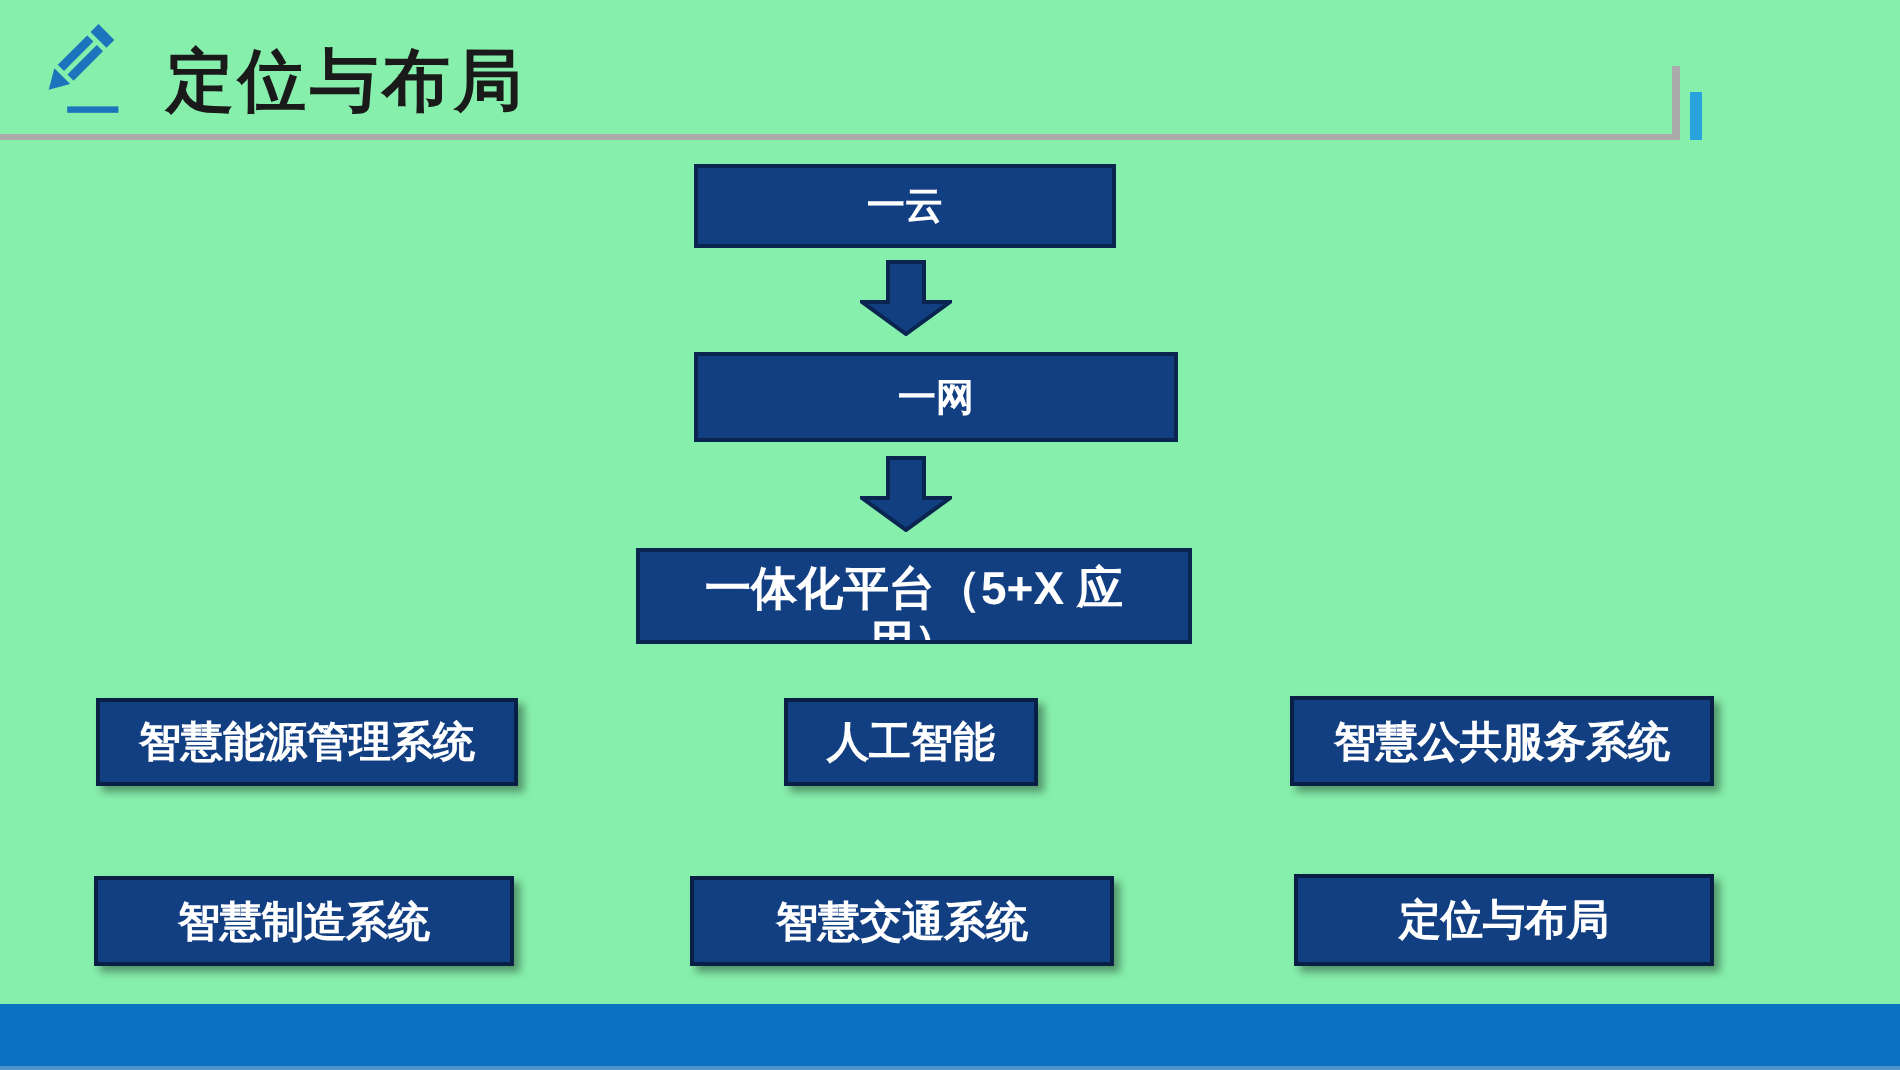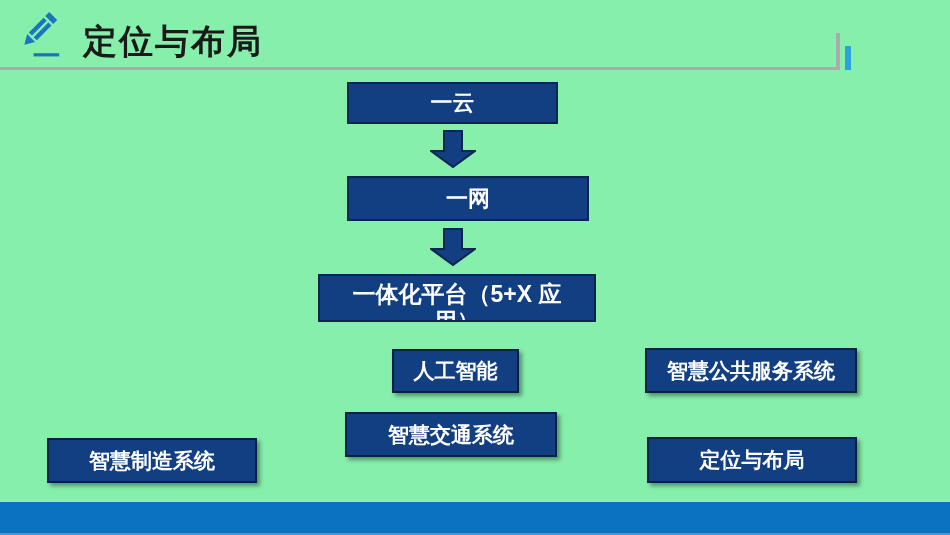--- a/index.html
+++ b/index.html
@@ -15,42 +15,42 @@
   }
   .header-rule{position:absolute;left:0;top:67px;width:839px;height:3px;background:#ababab;}
   .header-gray-bar{position:absolute;left:836px;top:33px;width:4px;height:37px;background:#ababab;}
   .header-blue-bar{position:absolute;left:845px;top:46px;width:6px;height:24px;background:#29a3dc;}
   
   .navy-box{
     position:absolute;background:#123e82;border:2px solid #0a2550;
     color:#fff;font-weight:700;text-align:center;box-sizing:border-box;
     display:flex;align-items:center;justify-content:center;
   }
-  .flow-box{font-size:22px;}
+  .flow-box{font-size:19px;}
   .box-yiyun{left:347px;top:82px;width:211px;height:42px;}
   .box-yiwang{left:347px;top:176px;width:242px;height:45px;}
   .box-platform{
     left:318px;top:274px;width:278px;height:48px;font-size:23px;
     display:block;overflow:hidden;padding-top:5px;line-height:27px;
   }
   .box-platform span{display:block;}
   .flow-arrow{position:absolute;left:430px;width:46px;height:38px;}
   .arrow-1{top:130px;}
   .arrow-2{top:228px;}
   
   .sys-box{
     font-size:21px;
     border:2px solid #0a1f45;
     box-shadow:3px 3px 4px rgba(0,0,0,0.38);
   }
   .sys-r1b1{left:48px;top:349px;width:211px;height:44px;}
   .sys-r1b2{left:392px;top:349px;width:127px;height:44px;}
   .sys-r1b3{left:645px;top:348px;width:212px;height:45px;}
   .sys-r2b1{left:47px;top:438px;width:210px;height:45px;}
-  .sys-r2b2{left:345px;top:412px;width:212px;height:45px;}
+  .sys-r2b2{left:345px;top:438px;width:212px;height:45px;}
   .sys-r2b3{left:647px;top:437px;width:210px;height:46px;}
   
   .footer-bar{position:absolute;left:0;top:502px;width:950px;height:33px;background:#0b72c1;}
   .footer-bar .edge{position:absolute;left:0;bottom:0;width:100%;height:2px;background:#4e94cc;}
 </style>
 </head>
 <body>
 
 <div class="slide">
 
@@ -79,20 +79,21 @@
 
   <svg class="flow-arrow arrow-2" viewBox="0 0 46 38" xmlns="http://www.w3.org/2000/svg">
     <polygon points="14,1 32,1 32,21 45,21 23,37 1,21 14,21" fill="#123e82" stroke="#0a2550" stroke-width="2"></polygon>
   </svg>
 
   <div class="navy-box box-platform">
     <span>一体化平台（5+X 应</span>
     <span>用）</span>
   </div>
 
+  <div class="navy-box sys-box sys-r1b1">智慧能源管理系统</div>
   <div class="navy-box sys-box sys-r1b3">智慧公共服务系统</div>
   <div class="navy-box sys-box sys-r1b2">人工智能</div>
 
   <div class="navy-box sys-box sys-r2b1">智慧制造系统</div>
   <div class="navy-box sys-box sys-r2b2">智慧交通系统</div>
   <div class="navy-box sys-box sys-r2b3">定位与布局</div>
 
   <div class="footer-bar">
     <div class="edge"></div>
   </div>

